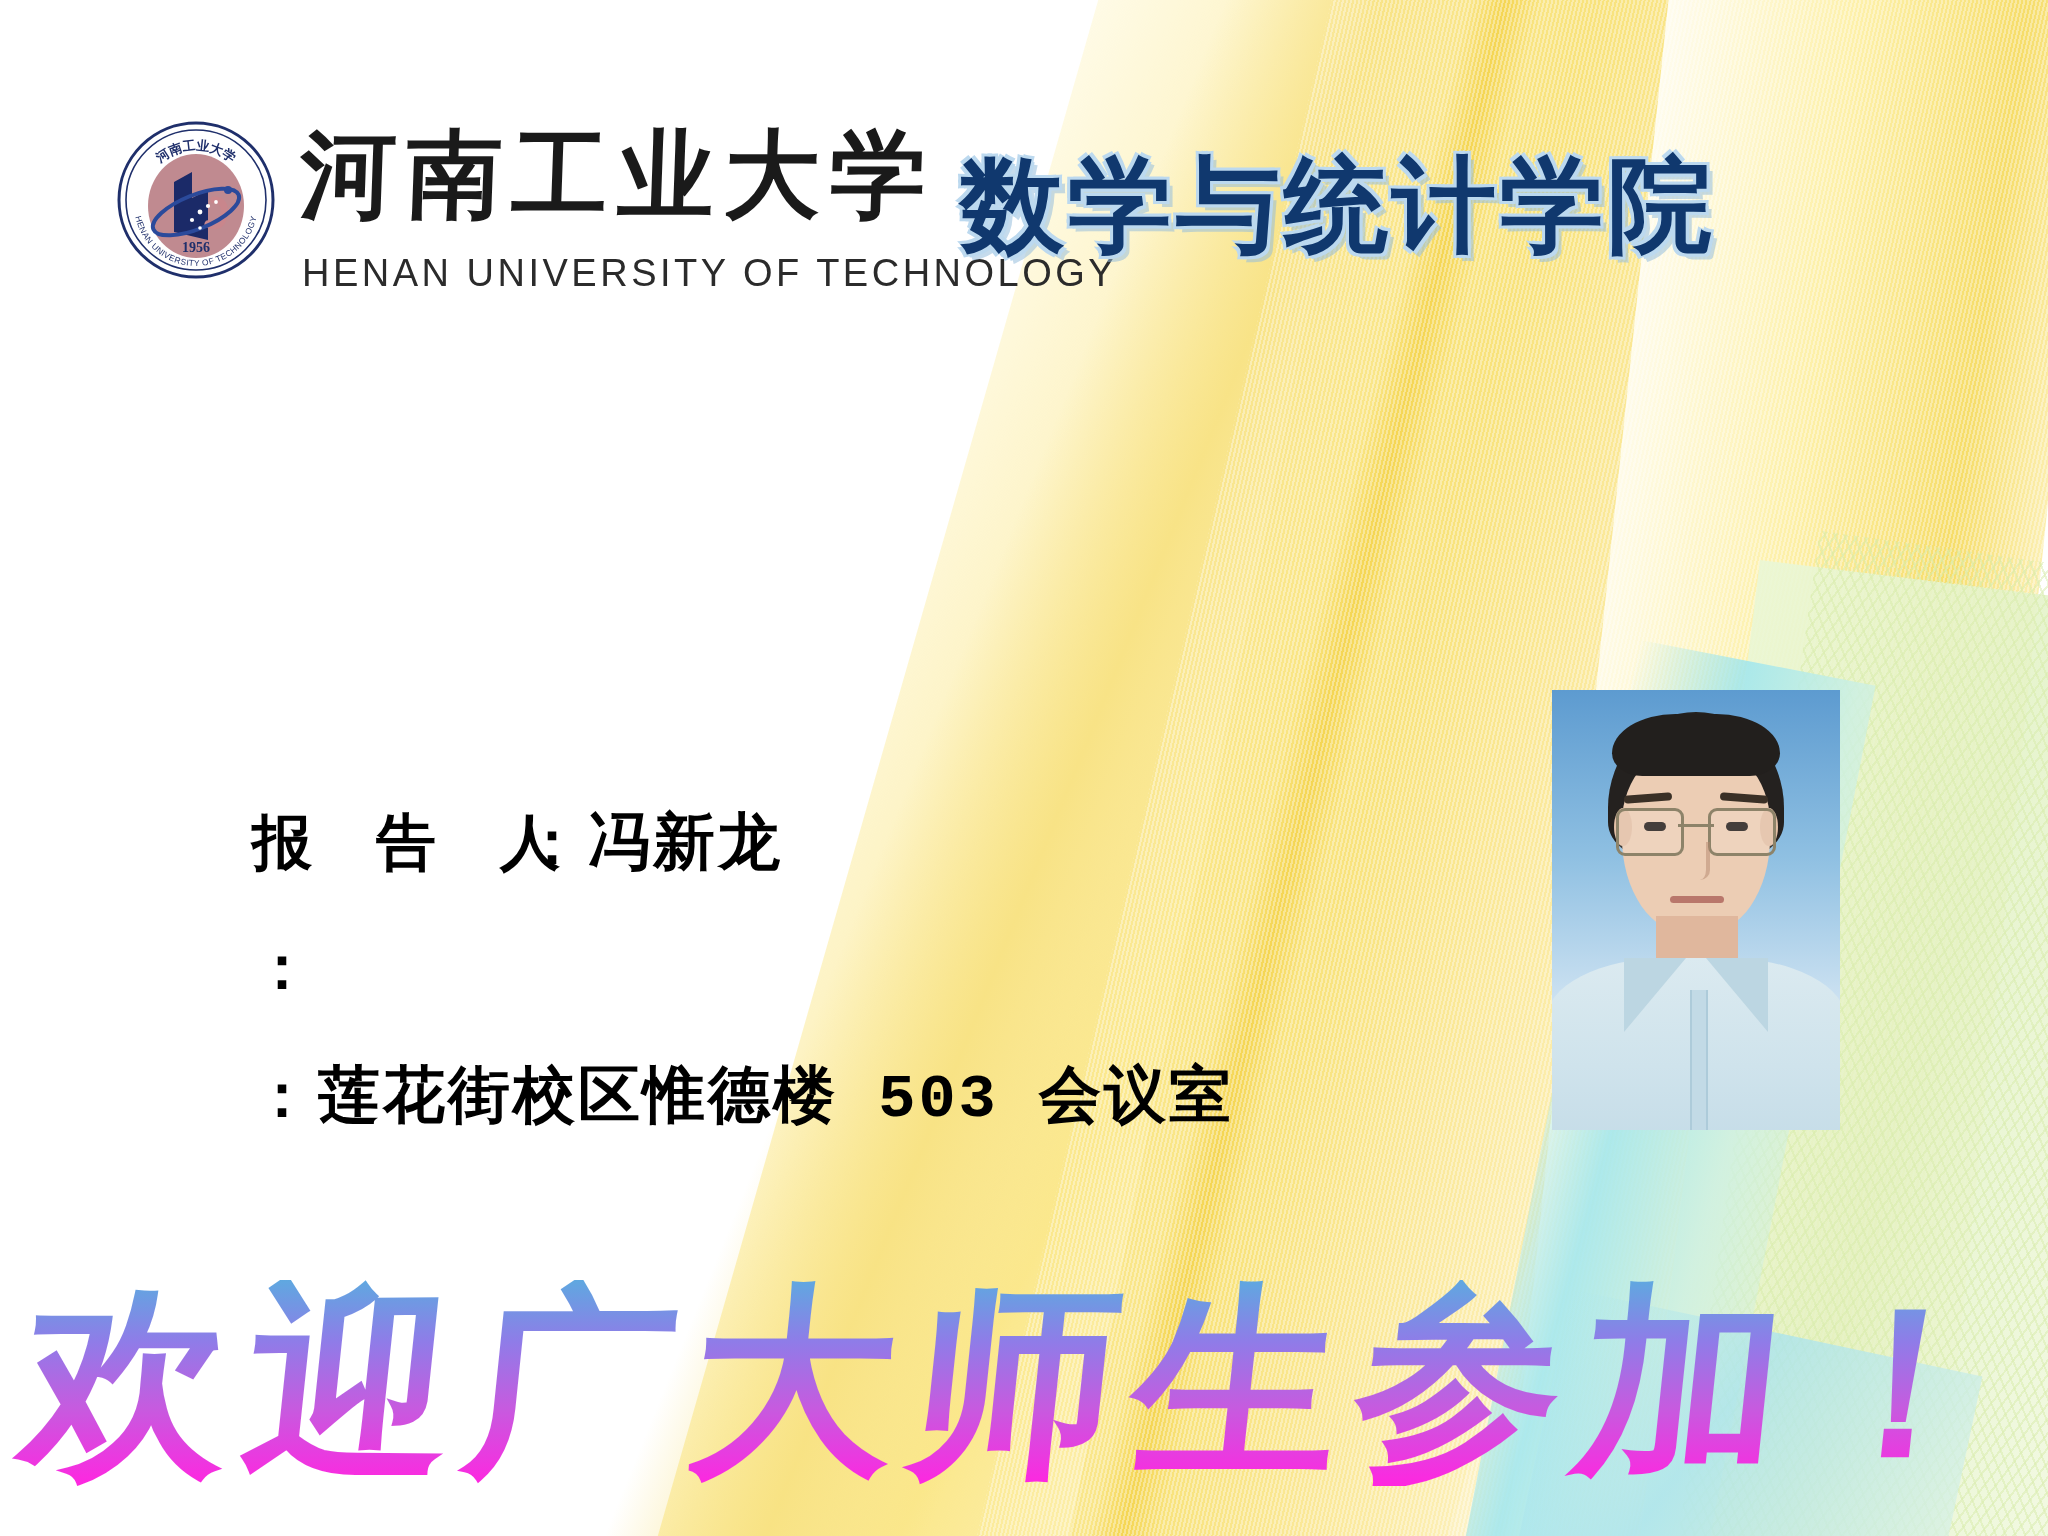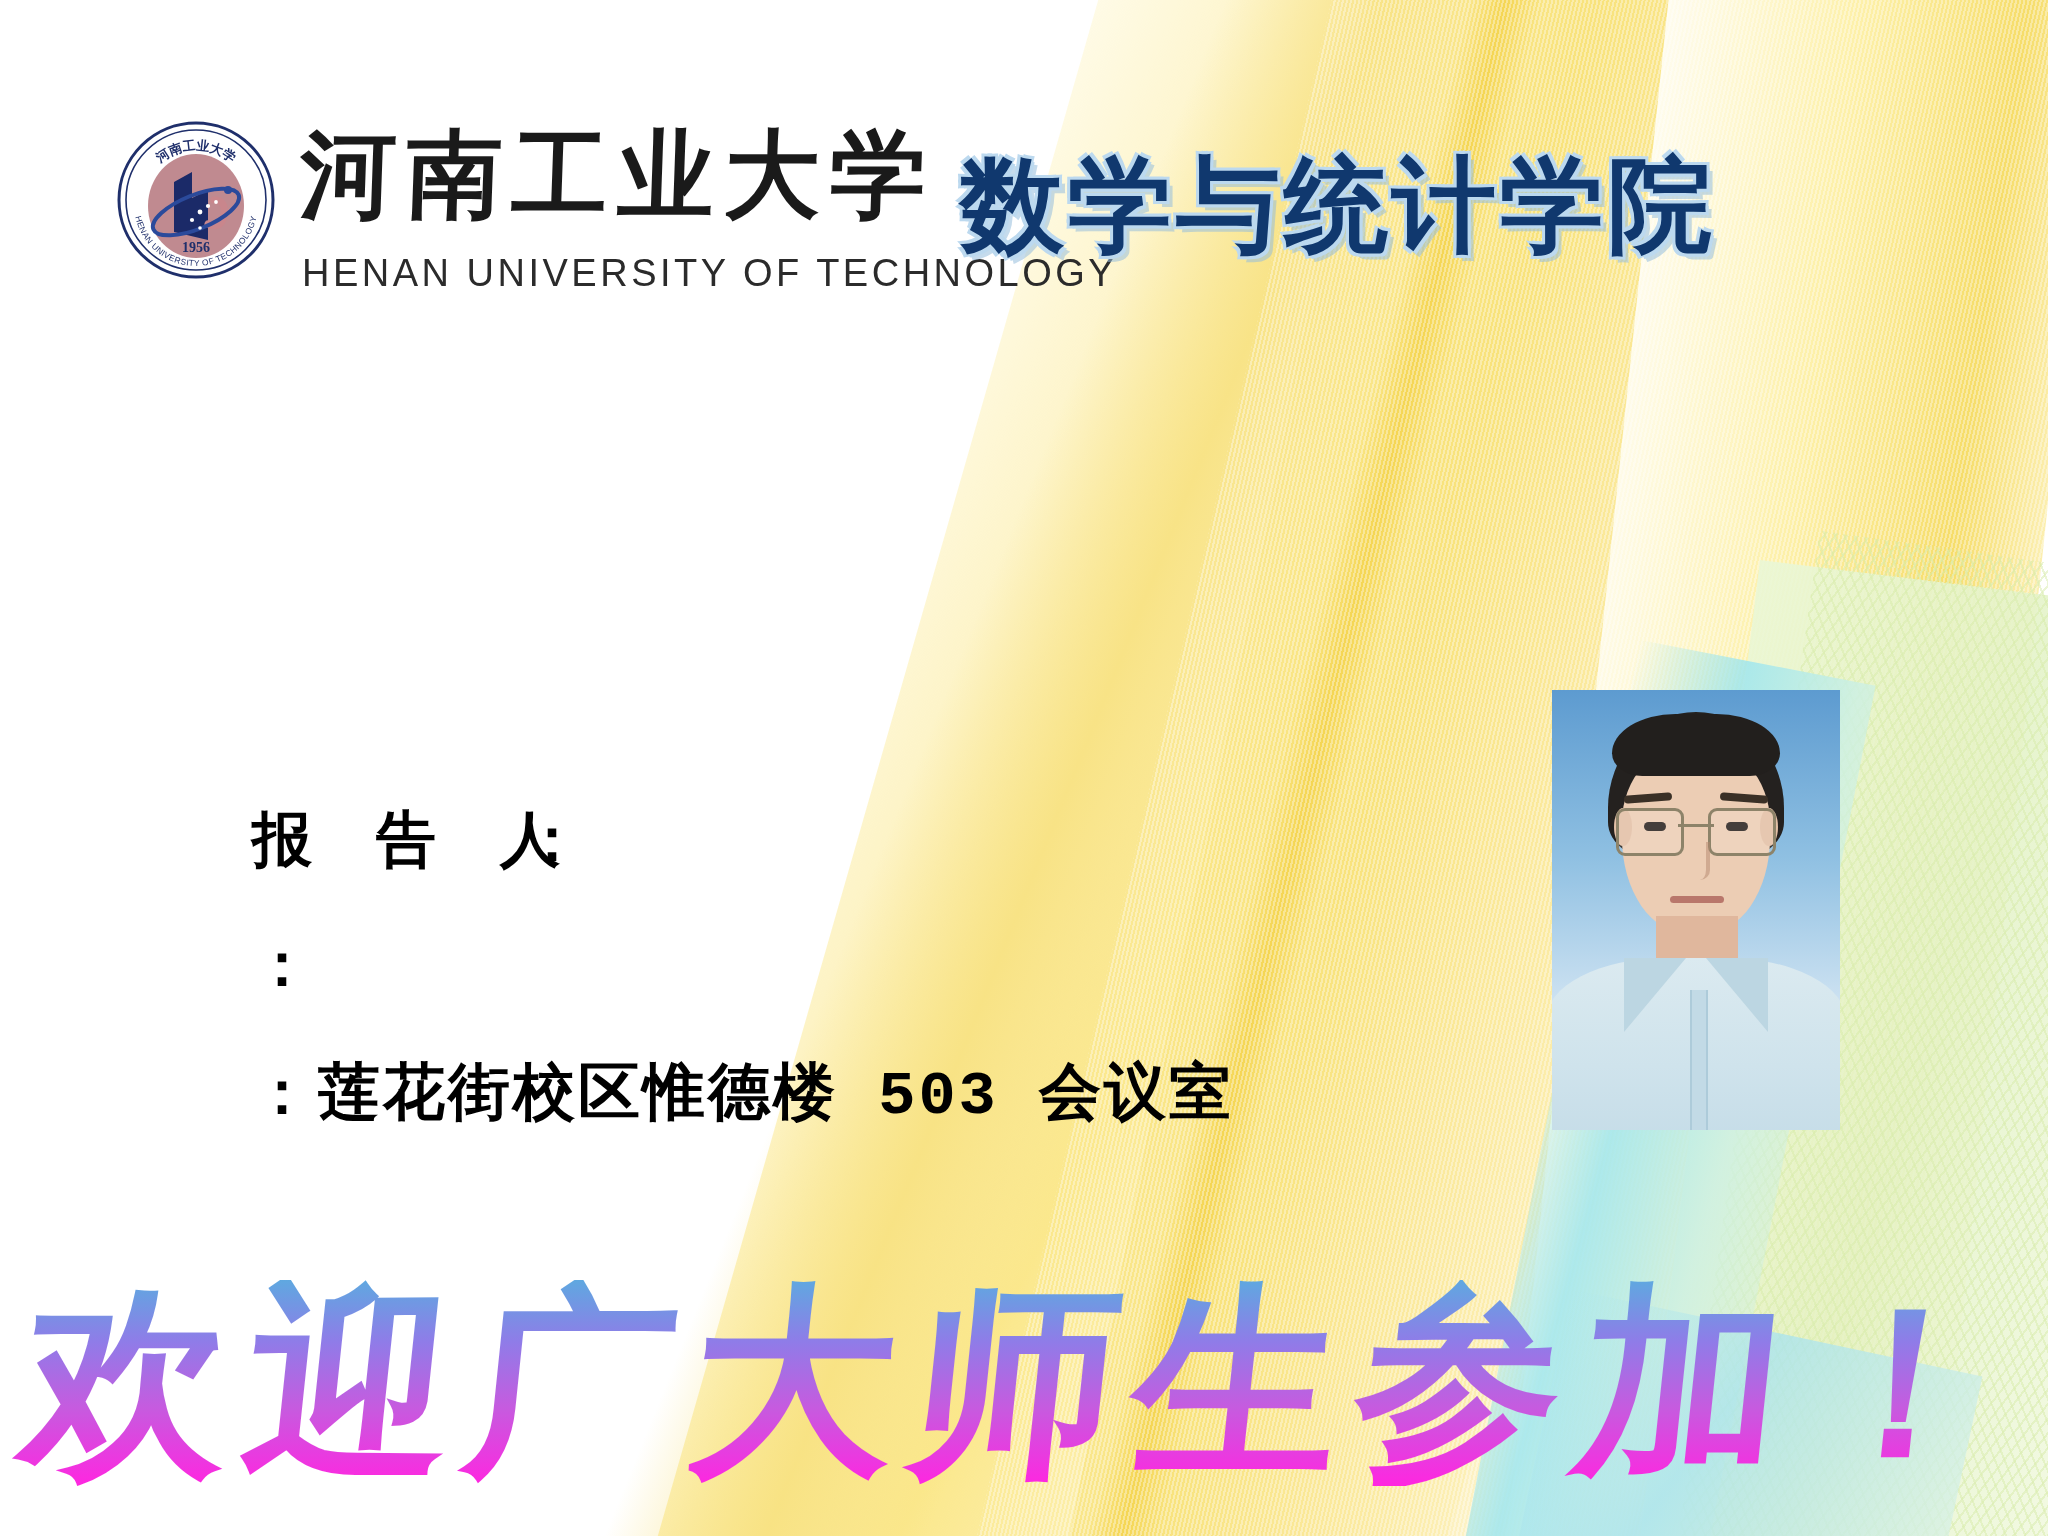--- a/index.html
+++ b/index.html
@@ -348,20 +348,21 @@
 
     <div class="college">数学与统计学院</div>
   </div>
 
 
   <div class="info">
 
     <div class="info-row">
       <span class="info-label">报 告 人</span>
       <span class="info-colon">：</span>
+      <span class="info-value">冯新龙</span>
     </div>
 
     <div class="info-row">
       <span class="info-colon">：</span>
     </div>
 
     <div class="info-row">
       <span class="info-colon">：</span>
       <span class="info-value">莲花街校区惟德楼 503 会议室</span>
     </div>

